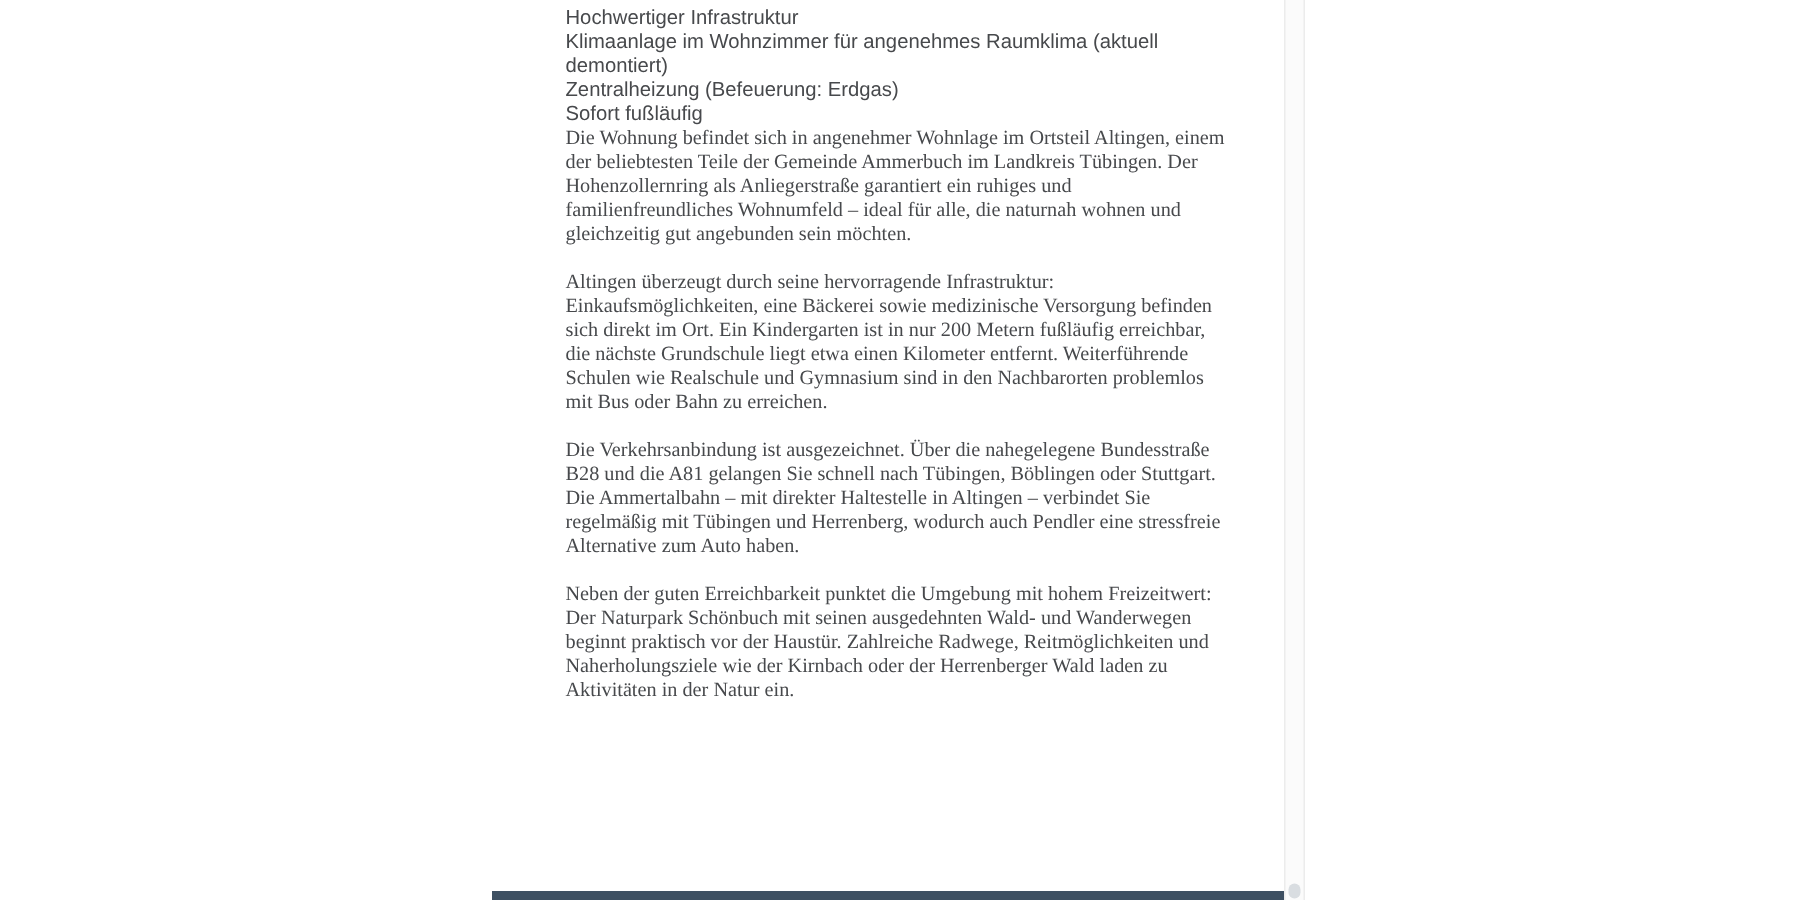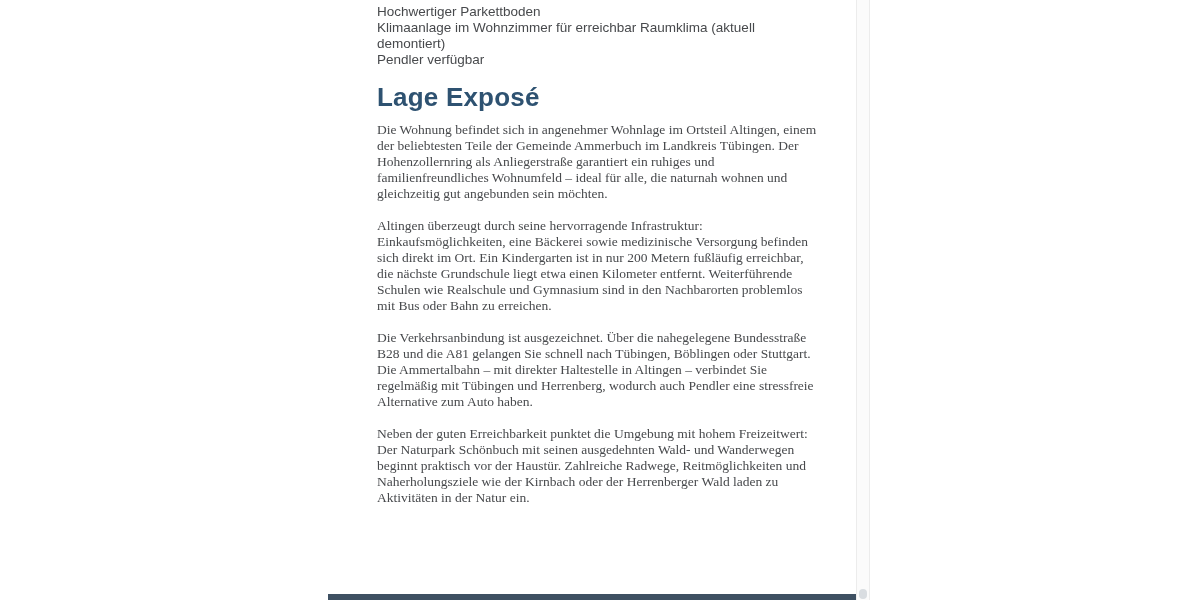--- a/index.html
+++ b/index.html
@@ -80,26 +80,26 @@
   }
 </style>
 </head>
 <body>
 
 <div class="viewport">
 
   <div class="page">
 
     <div class="features">
-      <div class="feature">Hochwertiger Parkettboden</div>
-      <div class="feature">Klimaanlage im Wohnzimmer für erreichbar Raumklima (aktuell demontiert)</div>
-      <div class="feature">Pendler verfügbar</div>
+      <div class="feature">Hochwertiger Infrastruktur</div>
+      <div class="feature">Klimaanlage im Wohnzimmer für angenehmes Raumklima (aktuell demontiert)</div>
+      <div class="feature">Zentralheizung (Befeuerung: Erdgas)</div>
+      <div class="feature">Sofort fußläufig</div>
     </div>
 
-    <h1 class="heading">Lage Exposé</h1>
 
     <p class="para">Die Wohnung befindet sich in angenehmer Wohnlage im Ortsteil Altingen, einem der beliebtesten Teile der Gemeinde Ammerbuch im Landkreis Tübingen. Der Hohenzollernring als Anliegerstraße garantiert ein ruhiges und familienfreundliches Wohnumfeld – ideal für alle, die naturnah wohnen und gleichzeitig gut angebunden sein möchten.</p>
     <p class="para">Altingen überzeugt durch seine hervorragende Infrastruktur: Einkaufsmöglichkeiten, eine Bäckerei sowie medizinische Versorgung befinden sich direkt im Ort. Ein Kindergarten ist in nur 200 Metern fußläufig erreichbar, die nächste Grundschule liegt etwa einen Kilometer entfernt. Weiterführende Schulen wie Realschule und Gymnasium sind in den Nachbarorten problemlos mit Bus oder Bahn zu erreichen.</p>
     <p class="para">Die Verkehrsanbindung ist ausgezeichnet. Über die nahegelegene Bundesstraße B28 und die A81 gelangen Sie schnell nach Tübingen, Böblingen oder Stuttgart. Die Ammertalbahn – mit direkter Haltestelle in Altingen – verbindet Sie regelmäßig mit Tübingen und Herrenberg, wodurch auch Pendler eine stressfreie Alternative zum Auto haben.</p>
     <p class="para">Neben der guten Erreichbarkeit punktet die Umgebung mit hohem Freizeitwert: Der Naturpark Schönbuch mit seinen ausgedehnten Wald- und Wanderwegen beginnt praktisch vor der Haustür. Zahlreiche Radwege, Reitmöglichkeiten und Naherholungsziele wie der Kirnbach oder der Herrenberger Wald laden zu Aktivitäten in der Natur ein.</p>
 
     <div class="footer-bar"></div>
   </div>
 
   <div class="scroll-track">

